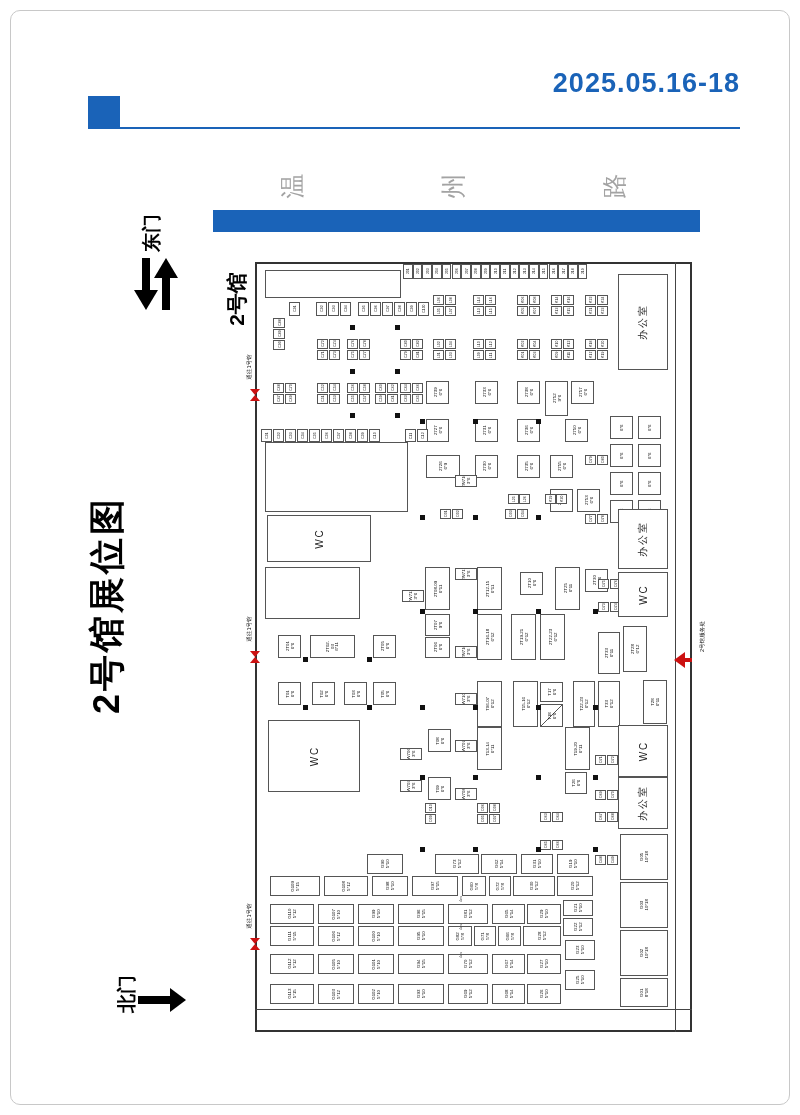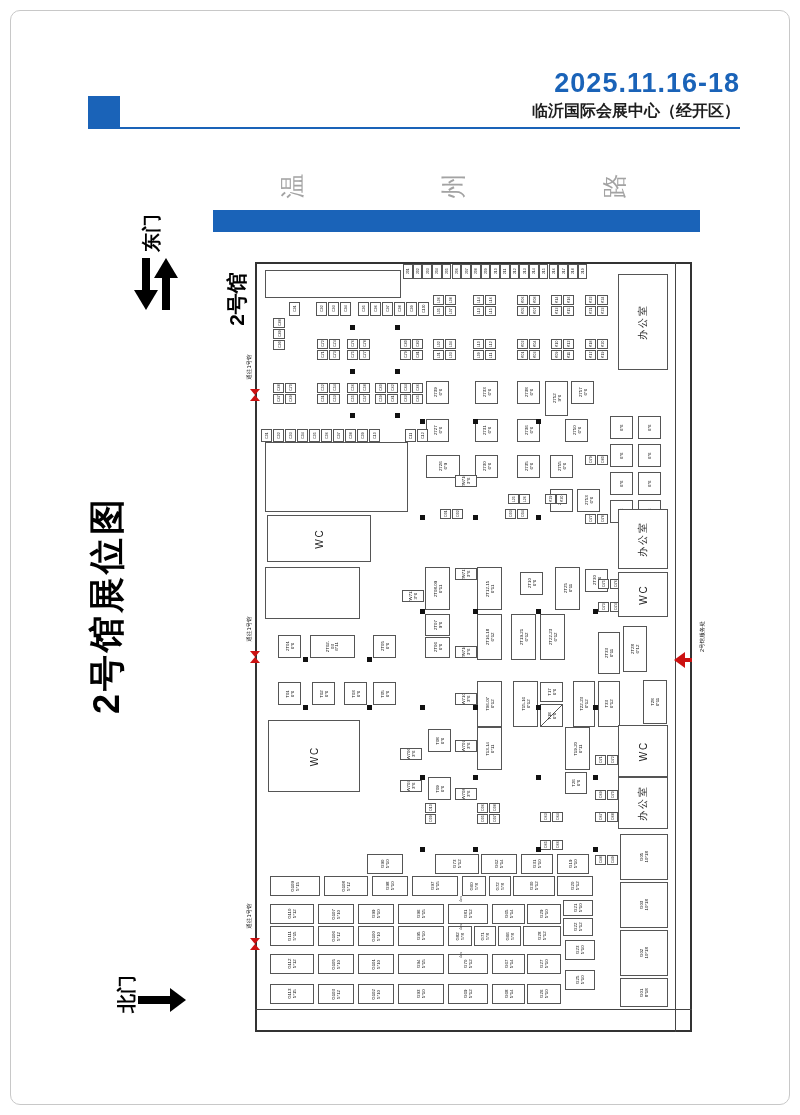--- a/index.html
+++ b/index.html
@@ -40,22 +40,21 @@
   svg{position:absolute;}
 </style>
 </head>
 <body>
 
 <div id="page">
   <div id="card"></div>
 
   <div id="logo-square"></div>
   <div id="header-rule"></div>
-  <div id="date-line">2025.11.16-18</div>
-  <div id="venue-line">临沂国际会展中心（经开区）</div>
+  <div id="date-line">2025.05.16-18</div>
 
   <div id="road-chars"></div>
   <div id="road-bar"></div>
 
   <div class="rot-label" style="left:152px;top:233px;font-size:19px;">东门</div>
   <div class="rot-label" style="left:237px;top:299px;font-size:21px;">2号馆</div>
   <div class="rot-label" style="left:107px;top:605px;font-size:36px;letter-spacing:3px;">2号馆展位图</div>
   <div class="rot-label" style="left:127px;top:994px;font-size:19px;">北门</div>
 
   <svg width="48" height="56" style="left:132px;top:256px;">

